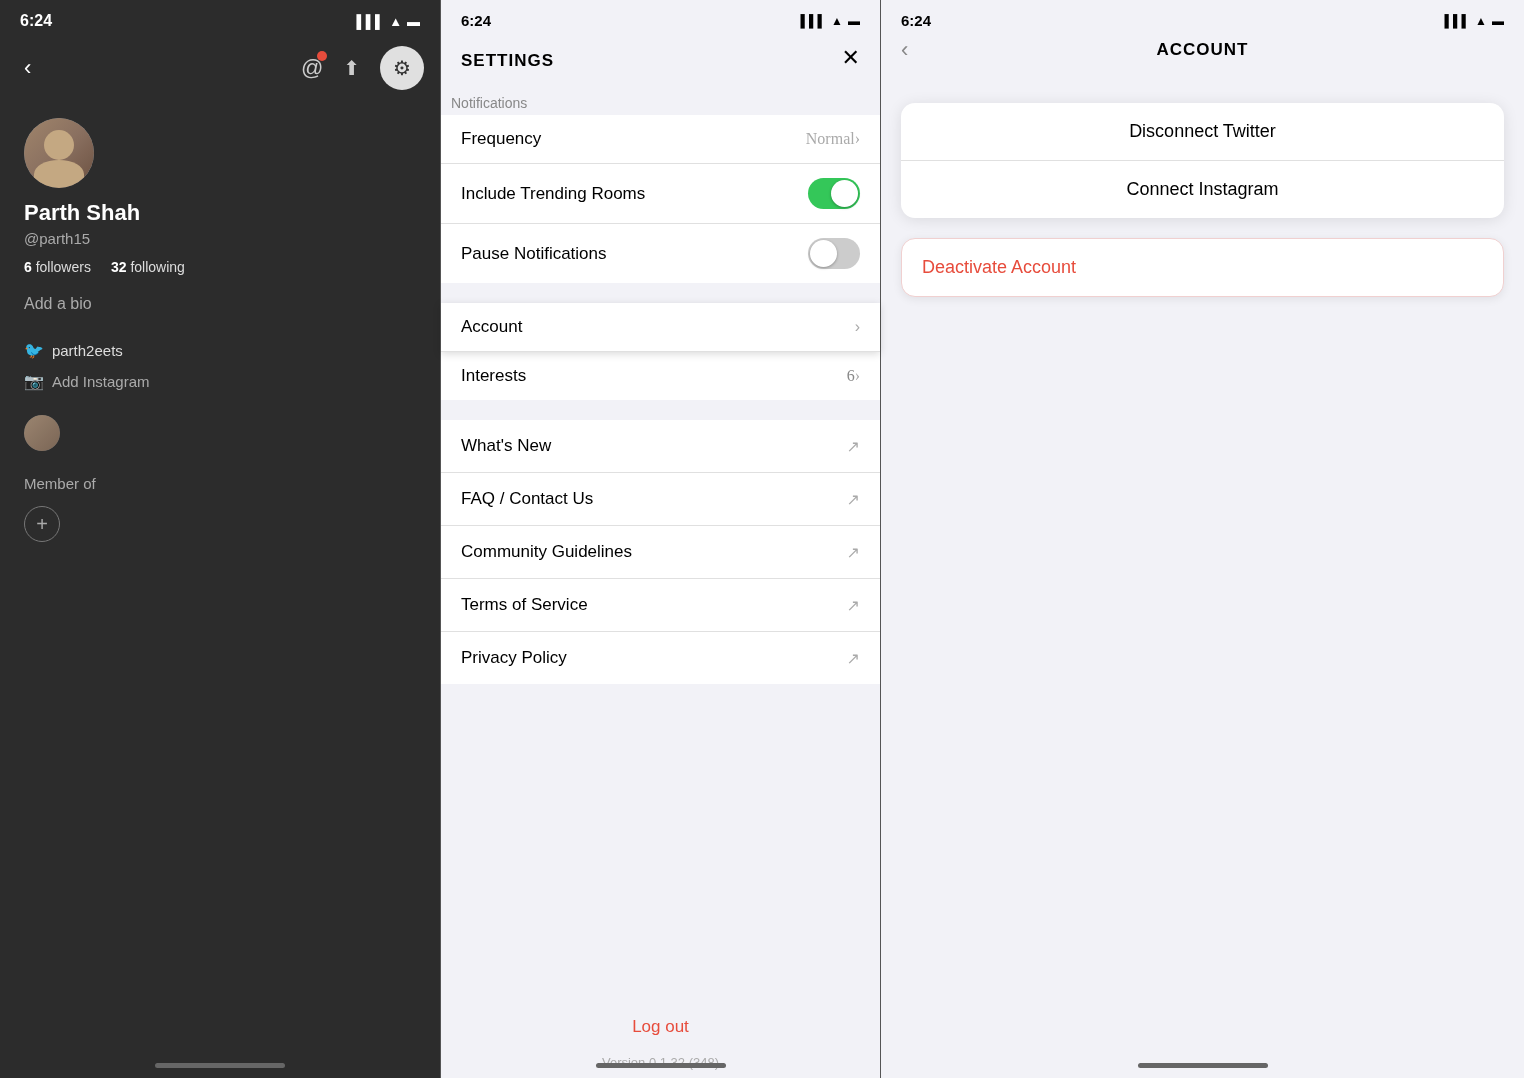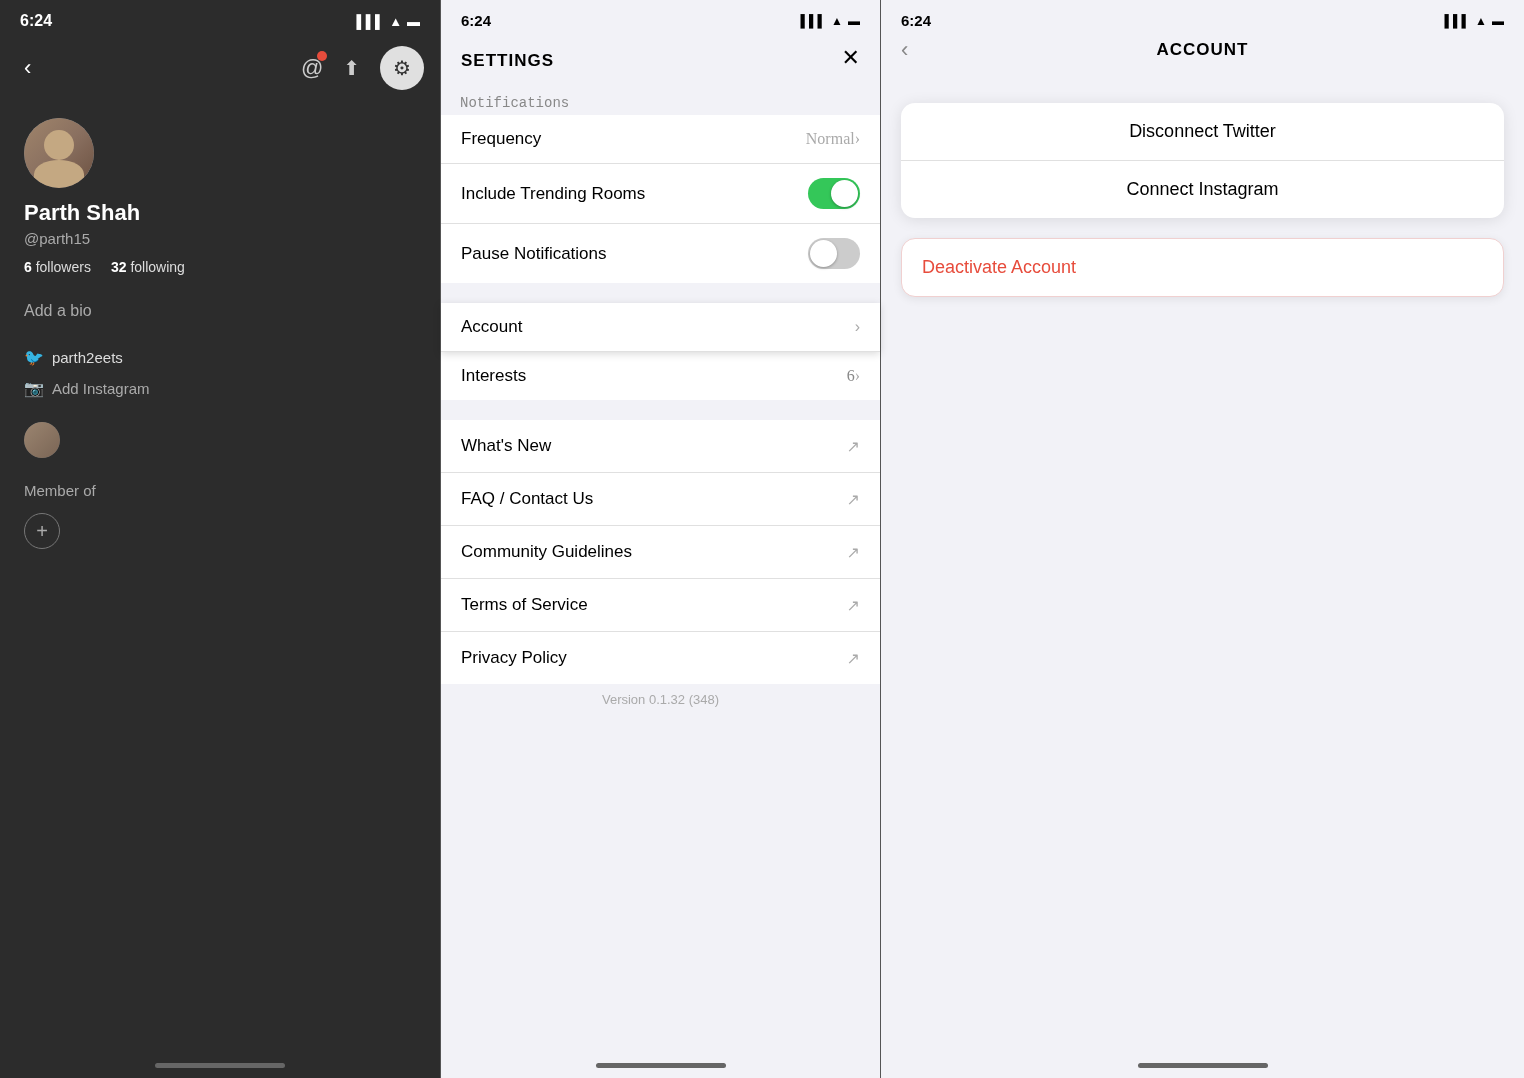--- a/index.html
+++ b/index.html
@@ -153,21 +153,21 @@
 
     .profile-handle {
       color: #aaa;
       font-size: 15px;
       margin-bottom: 12px;
     }
 
     .profile-stats {
       display: flex;
       gap: 20px;
-      margin-bottom: 27px;
+      margin-bottom: 20px;
       color: #ddd;
       font-size: 14px;
     }
 
     .stat-count { font-weight: 700; color: #fff; }
 
     .add-bio {
       color: #aaa;
       font-size: 16px;
       margin-bottom: 28px;
@@ -300,23 +300,22 @@
       transform: translateY(-50%);
       font-size: 22px;
       color: #000;
       cursor: pointer;
       font-weight: 300;
     }
 
     .settings-section-label {
       color: #888;
       font-size: 14px;
-      padding: 8px 19px 4px;
+      padding: 8px 10px 4px;
       background: #f2f2f7;
-      font-family: Liberation Mono, monospace;
     }
 
     .settings-group {
       background: #fff;
       margin: 0;
     }
 
     .settings-row {
       display: flex;
       align-items: center;
@@ -653,20 +652,23 @@
       <div class="settings-link-row">
         <span class="settings-row-label">Terms of Service</span>
         <span class="external-link-icon">↗</span>
       </div>
       <div class="settings-link-row">
         <span class="settings-row-label">Privacy Policy</span>
         <span class="external-link-icon">↗</span>
       </div>
     </div>
 
+    <div class="logout-section">
+      <span class="logout-btn">Log out</span>
+    </div>
 
     <div class="version-text">Version 0.1.32 (348)</div>
 
     <div class="home-indicator" style="position:absolute;bottom:10px;"></div>
   </div>
 </div>
 
 <div class="panel-account">
   <div class="account-status-bar">
     <span>6:24</span>

